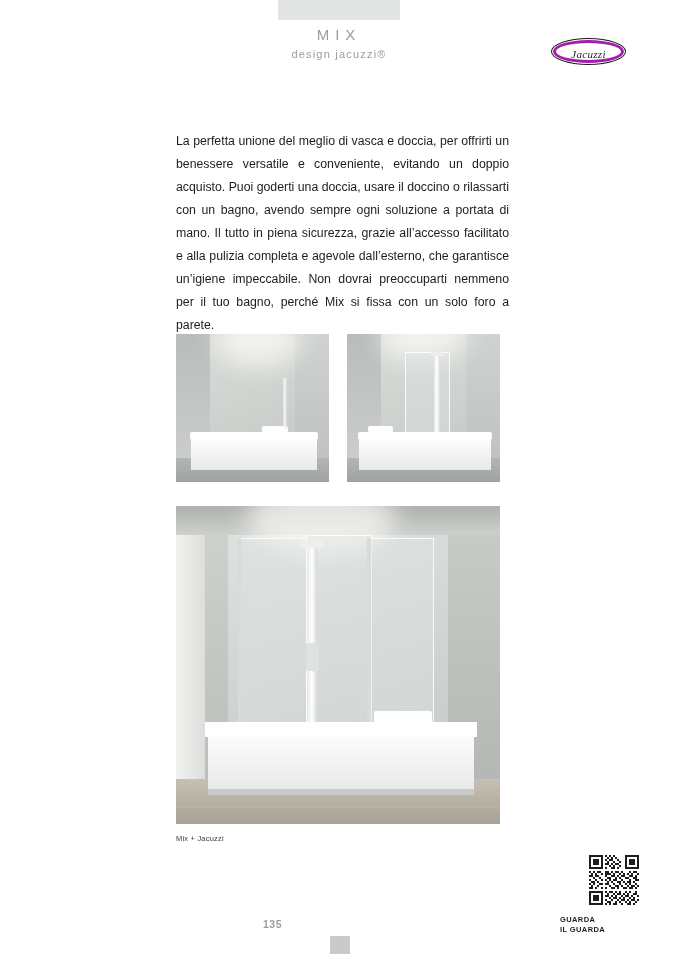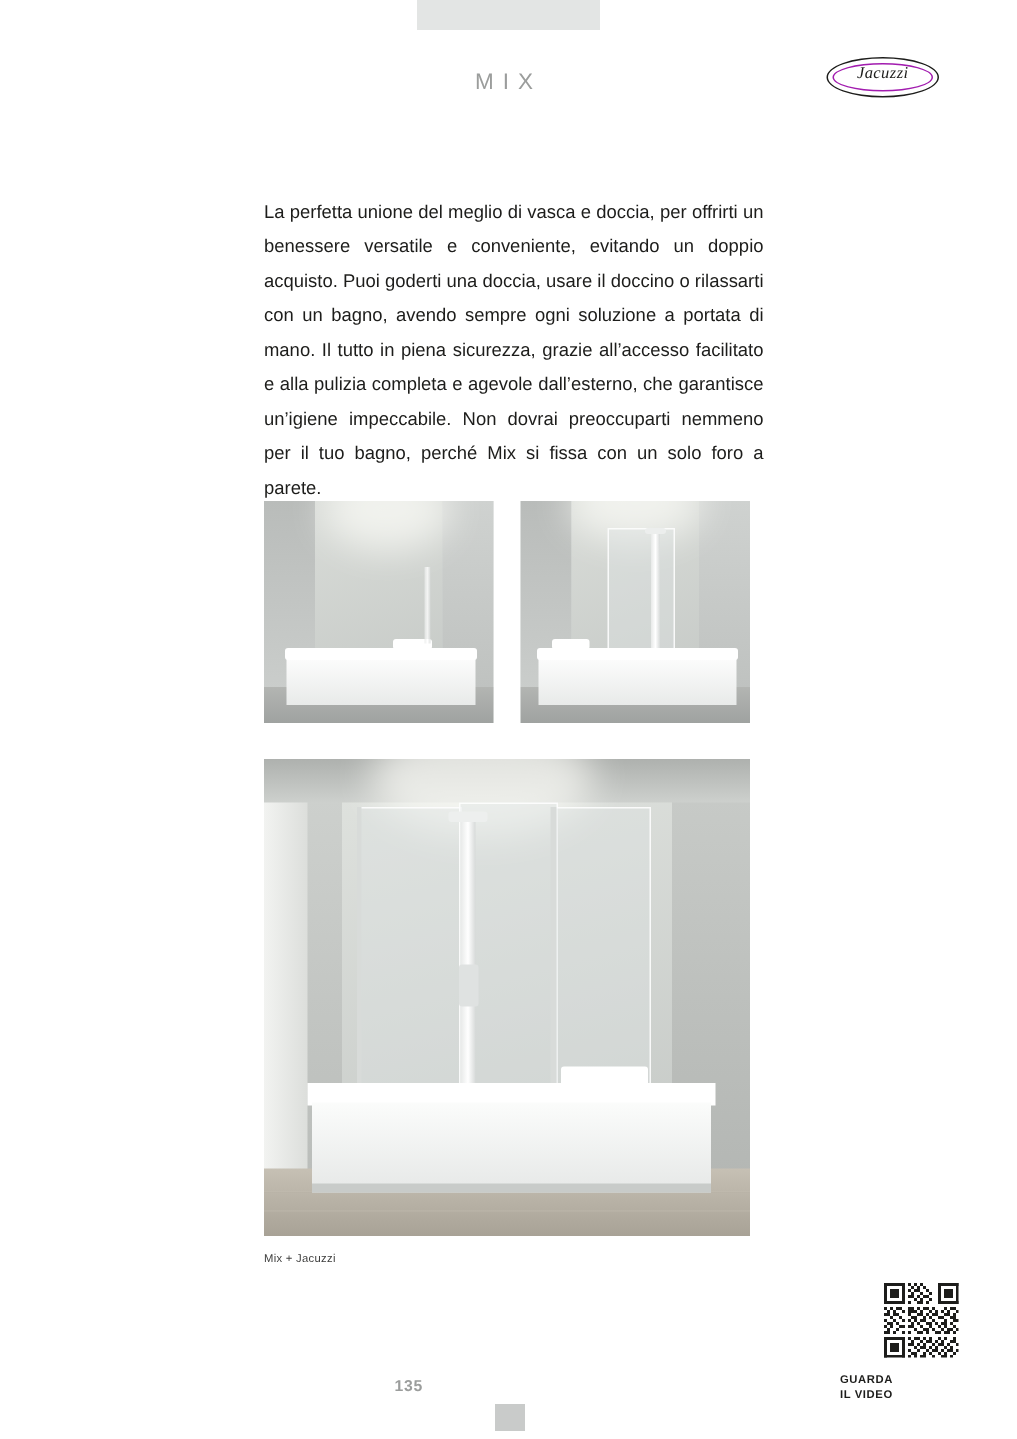--- a/index.html
+++ b/index.html
@@ -23,21 +23,20 @@
     width: 122px;
     height: 20px;
     background: #e3e5e4;
   }
   .title-block {
     position: absolute;
     left: 0;
     top: 26px;
     width: 678px;
     text-align: center;
-    margin-top: 20px;
   }
   .brand-title {
     font-size: 15px;
     letter-spacing: 6px;
     color: #9b9d9c;
     font-weight: 400;
   }
   .brand-sub {
     margin-top: 5px;
     font-size: 11px;
@@ -54,24 +53,24 @@
     height: 25px;
     border: 1.6px solid #1d1d1b;
     border-radius: 50%;
     display: flex;
     align-items: center;
     justify-content: center;
   }
   .logo-inner {
     width: 65px;
     height: 17px;
-    border: 1px solid #a21caf;
+    border: 3px solid #a21caf;
     border-radius: 50%;
     display: flex;
-    align-items: flex-start;
+    align-items: flex-end;
     justify-content: center;
   }
   .logo-text {
     font-family: "Liberation Serif", serif;
     font-style: italic;
     font-size: 11px;
     color: #1d1d1b;
     letter-spacing: 0.3px;
   }
 
@@ -161,20 +160,21 @@
   .column      { position:absolute; background:linear-gradient(90deg,#e7e9e8,#ffffff,#d7dad9); }
   .plank       { position:absolute; background:linear-gradient(180deg,#c8c2b6,#b4aea2); }
 </style>
 </head>
 <body>
 
 <div class="top-bar"></div>
 
 <div class="title-block">
   <div class="brand-title">MIX</div>
+  <div class="brand-sub">design jacuzzi®</div>
 </div>
 
 <div class="logo">
   <div class="logo-inner">
     <span class="logo-text">Jacuzzi</span>
   </div>
 </div>
 
 <p class="copy">La perfetta unione del meglio di vasca e doccia, per offrirti un benessere versatile e conveniente, evitando un doppio acquisto. Puoi goderti una doccia, usare il doccino o rilassarti con un bagno, avendo sempre ogni soluzione a portata di mano. Il tutto in piena sicurezza, grazie all’accesso facilitato e alla pulizia completa e agevole dall’esterno, che garantisce un’igiene impeccabile. Non dovrai preoccuparti nemmeno per il tuo bagno, perché Mix si fissa con un solo foro a parete.</p>
 
@@ -407,14 +407,14 @@
         <rect x="12" y="24" width="2" height="1"></rect>
         <rect x="16" y="24" width="1" height="1"></rect>
         <rect x="19" y="24" width="2" height="1"></rect>
         <rect x="22" y="24" width="1" height="1"></rect>
     </g>
   </svg>
 </div>
 
 <div class="video-label">
   <span>GUARDA</span><br>
-  <span>IL VIDEO</span>
+  <span>IL GUARDA</span>
 </div>
 
 </body></html>

